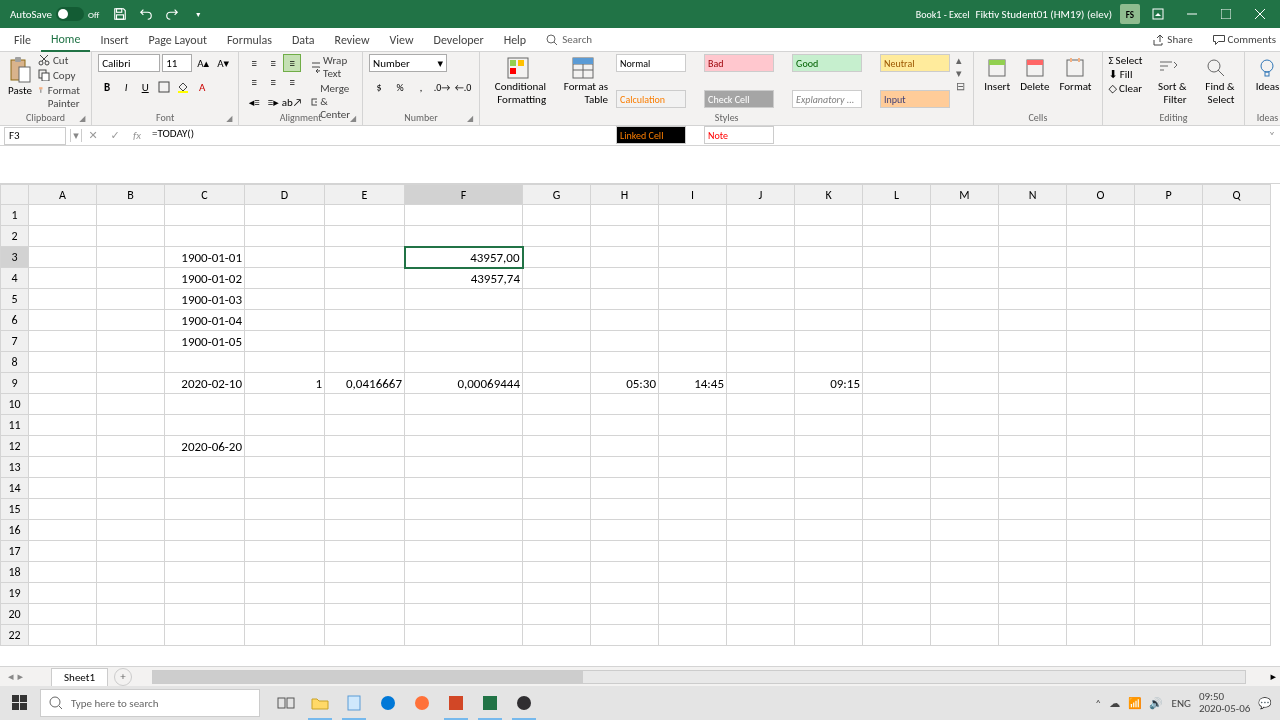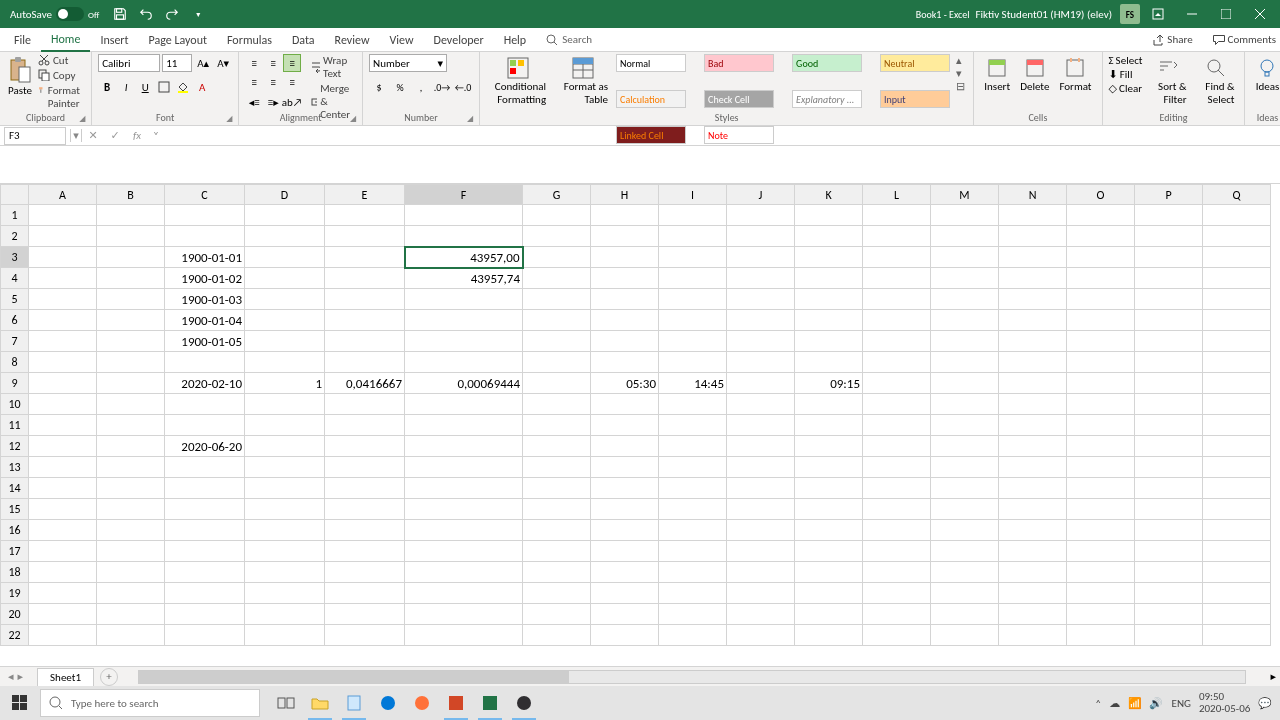--- a/index.html
+++ b/index.html
@@ -62,21 +62,21 @@
 .styles-grid{display:grid;grid-template-columns:repeat(4,70px);grid-template-rows:repeat(2,18px);gap:18px}
 .style-cell{height:18px;border:1px solid #ccc;display:flex;align-items:center;padding:0 3px;font-size:10px;overflow:hidden;white-space:nowrap}
 .s-normal{background:#fff}
 .s-bad{background:#ffc7ce;color:#9c0006}
 .s-good{background:#c6efce;color:#006100}
 .s-neutral{background:#ffeb9c;color:#9c5700}
 .s-calc{background:#f2f2f2;color:#fa7d00}
 .s-check{background:#a5a5a5;color:#fff}
 .s-explan{background:#fff;font-style:italic;color:#7f7f7f}
 .s-input{background:#ffcc99;color:#3f3f76}
-.s-linked{background:#7f1d1d;color:#fa7d00}
+.s-linked{background:#000000;color:#fa7d00}
 .s-warning{background:#fff;color:#ff0000}
 
 .cells-group{display:flex;gap:2px}
 .edit-col{display:flex;flex-direction:column;font-size:10px;gap:1px}
 .edit-col div{display:flex;align-items:center;gap:2px}
 
 
 .formula-row{height:20px;display:flex;align-items:center;border-bottom:1px solid #d4d4d4;background:#fff}
 .name-box{width:62px;height:18px;border:1px solid #ccc;padding:0 4px;font-size:11px;display:flex;align-items:center;margin:0 4px}
 .name-box-dd{width:12px;border-left:1px solid #ccc;border-right:1px solid #ccc;display:flex;align-items:center;justify-content:center;color:#888}
@@ -94,21 +94,21 @@
 .sheet thead th{background:#f0f0f0;font-weight:normal;text-align:center;font-size:12px;height:20px}
 .sheet thead th.sel-col{background:#d2d2d2}
 .sheet tbody th{background:#f0f0f0;font-weight:normal;text-align:center;width:28px;font-size:12px}
 .sheet tbody th.sel-row{background:#d2d2d2}
 .sheet td{text-align:right;background:#fff}
 .sheet td.selected{border:2px solid #217346;position:relative}
 
 
 .sheet-tabs{height:20px;display:flex;align-items:center;background:#f3f2f1;border-top:1px solid #d4d4d4;font-size:11px}
 .sheet-nav{display:flex;gap:4px;padding:0 8px;color:#888}
-.sheet-tab{background:#fff;border:1px solid #ccc;border-bottom:none;padding:2px 12px;margin-left:6px}
+.sheet-tab{background:#fff;border:1px solid #ccc;border-bottom:none;padding:2px 12px;margin-left:20px}
 .add-sheet{width:18px;height:18px;display:flex;align-items:center;justify-content:center;border:1px solid #ccc;border-radius:50%;margin-left:6px;color:#666}
 .hscroll{flex:1;margin:0 20px;height:14px;background:#e8e8e8;border:1px solid #ccc;position:relative}
 .hscroll-thumb{position:absolute;left:0;width:430px;height:100%;background:#cdcdcd}
 
 
 .statusbar{height:20px;background:#f3f2f1;display:flex;align-items:center;border-top:1px solid #d4d4d4;font-size:11px;color:#444;padding:0 6px}
 .statusbar-right{margin-left:auto;display:flex;align-items:center;gap:6px}
 .view-btns{display:flex}
 .view-btns div{width:22px;height:18px;border:1px solid #ccc;display:flex;align-items:center;justify-content:center}
 .zoom-slider{width:80px;height:4px;background:#ccc;position:relative}
@@ -464,20 +464,21 @@
 <div class="formula-row">
   <div class="name-box">
       <span>F3</span>
     </div>
   <div class="name-box-dd">▾</div>
   <div class="fb-btn">✕</div>
   <div class="fb-btn">✓</div>
   <div class="fb-btn">
       <i>fx</i>
     </div>
+  <div class="formula-input">=TODAY()</div>
   <div class="fb-expand">˅</div>
 </div>
 <div class="fb-spacer"></div>
 
 <div class="grid-wrap">
   <table class="sheet" id="sheet">
       <thead>
         <tr>
           <th style="width: 28px;"></th>
           <th style="width: 68px;">A</th>

